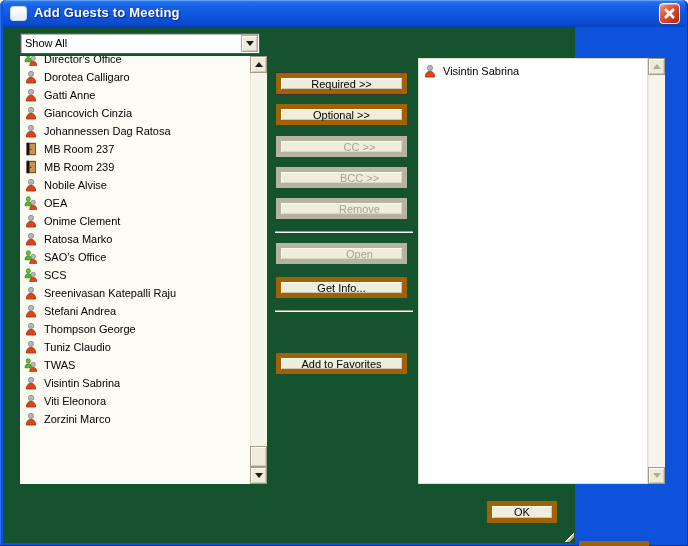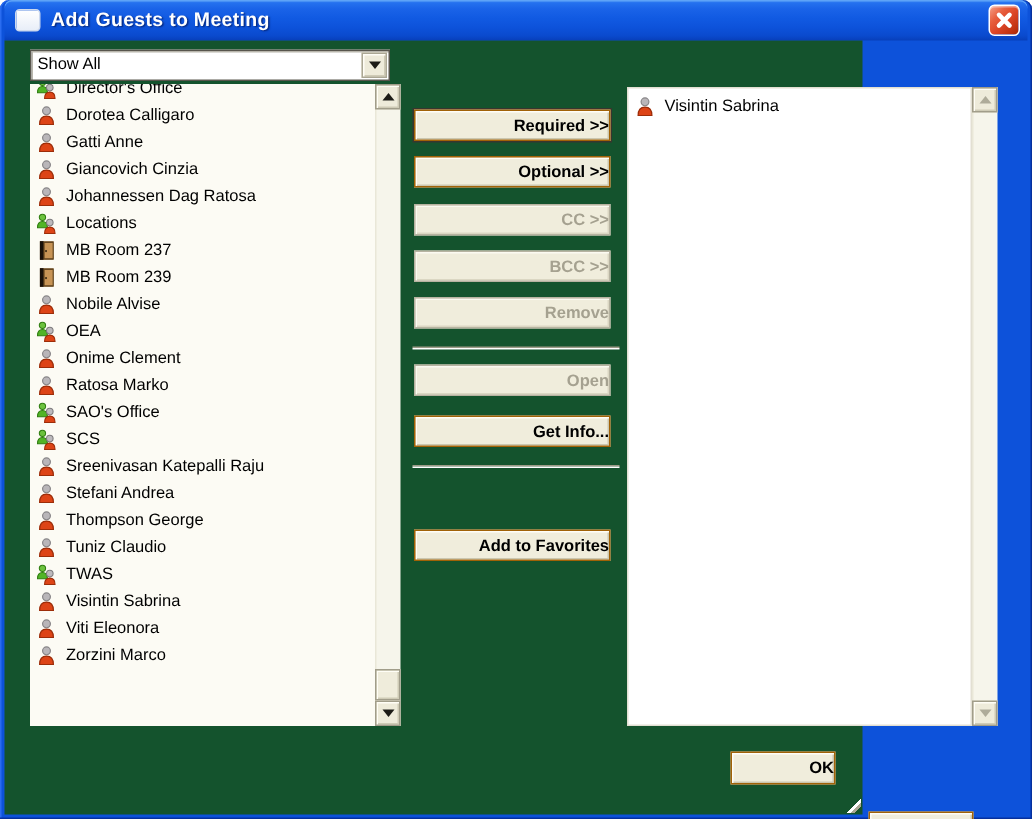--- a/index.html
+++ b/index.html
@@ -117,27 +117,26 @@
     border:1px solid #a19d8a;
     box-shadow: inset 1px 1px 0 #fffef6, inset -1px -1px 0 #cfcbb6;
     cursor:pointer;
   }
   .sb-left .sb-thumb{ bottom:17px; }
 
   
   .btn{
     position:absolute;
     background:#f0eddc;
-    border:1px solid #a16207;
+    border:5px solid #a16207;
     box-shadow: inset 1px 1px 0 #fffef7, inset -1px -1px 0 #cbc7b0;
     font-family:"Liberation Sans", sans-serif;
     font-size:11px; color:#000;
-    text-align:right;
+    text-align:center;
     cursor:pointer;
-    font-weight:bold;
   }
   .mid-btn{ left:273px; width:131px; height:21px; }
   .btn.default{ box-shadow: inset 1px 1px 0 #fffef7, inset -1px -1px 0 #cbc7b0, 0 0 0 1px #38362e; }
   .btn.disabled{
     color:#a5a190; border-color:#b7b3a1; cursor:default;
     box-shadow: inset 1px 1px 0 #fbfaf1, inset -1px -1px 0 #dbd7c3;
     padding-left: 36px;
   }
   .separator{
     position:absolute; left:272px; width:138px; height:2px;
@@ -215,31 +214,20 @@
 
     <span class="row-label">Giancovich Cinzia</span>
   </div>
           <div class="row">
     <svg class="ic" viewBox="0 0 14 14">
       <circle cx="7" cy="3.9" r="2.6" fill="#b9b6b9" stroke="#878587" stroke-width="0.8"></circle>
       <path d="M2.4 13 C2.4 9.4 4 7.4 7 7.4 C10 7.4 11.6 9.4 11.6 13 Z" fill="#dd4416" stroke="#9c2d09" stroke-width="0.8"></path>
     </svg>
 
     <span class="row-label">Johannessen Dag Ratosa</span>
-  </div>
-          <div class="row">
-
-    <svg class="ic" viewBox="0 0 14 14">
-      <circle cx="4.3" cy="2.9" r="2.1" fill="#6cc23e" stroke="#2f7d10" stroke-width="0.7"></circle>
-      <path d="M1 9.8 C1 7.1 2.3 5.7 4.3 5.7 C6.3 5.7 7.6 7.1 7.6 9.8 Z" fill="#52b427" stroke="#2f7d10" stroke-width="0.7"></path>
-      <circle cx="9.2" cy="6.4" r="2.2" fill="#bdbabd" stroke="#7d7b7d" stroke-width="0.7"></circle>
-      <path d="M5.7 13.6 C5.7 10.8 7 9.4 9.2 9.4 C11.4 9.4 12.7 10.8 12.7 13.6 Z" fill="#dd4416" stroke="#9c2d09" stroke-width="0.7"></path>
-    </svg>
-
-    <span class="row-label">Locations</span>
   </div>
           <div class="row">
 
     <svg class="ic" viewBox="0 0 14 14">
       <rect x="2.6" y="0.8" width="9.2" height="12.4" fill="#6b4a20"></rect>
       <rect x="2.6" y="0.8" width="2.4" height="12.4" fill="#191109"></rect>
       <rect x="5.4" y="1.7" width="6" height="10.8" fill="#c79455" stroke="#5f421d" stroke-width="0.6"></rect>
       <circle cx="6.7" cy="7.4" r="0.7" fill="#3a2a12"></circle>
     </svg>
     <span class="row-label">MB Room 237</span>

